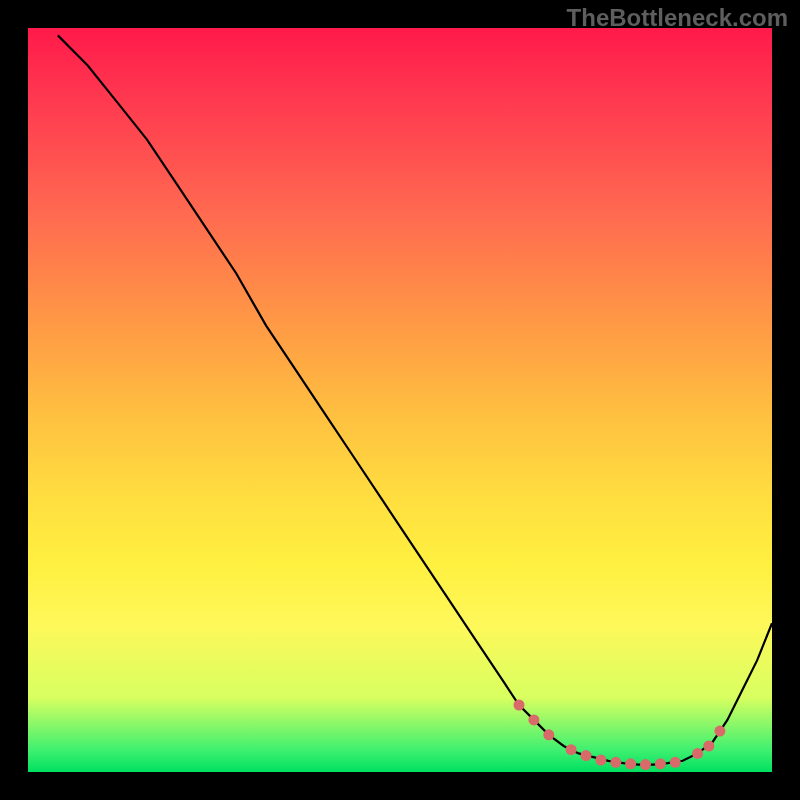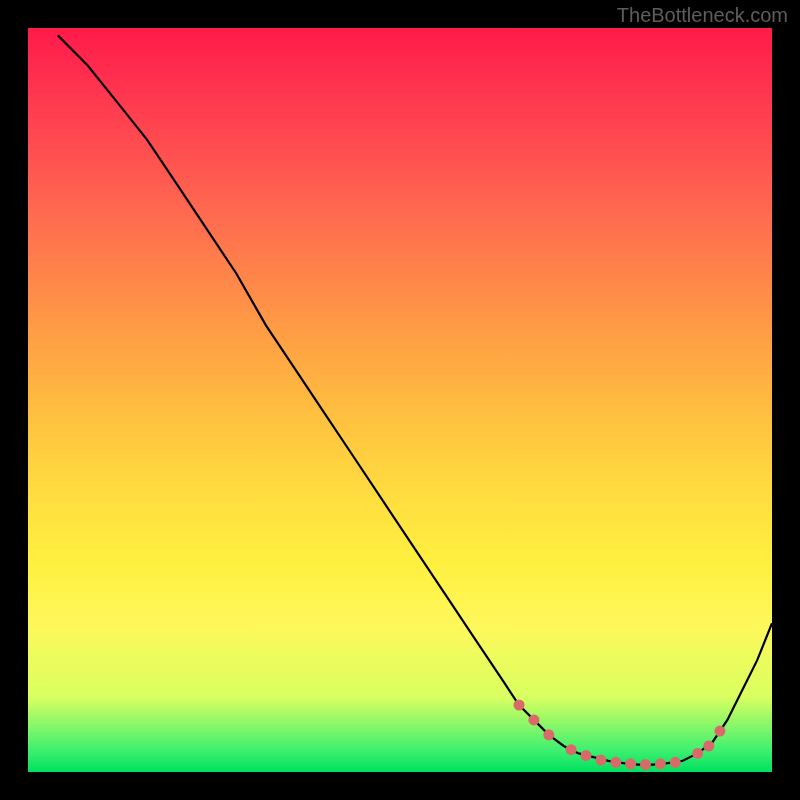--- a/index.html
+++ b/index.html
@@ -8,22 +8,22 @@
     height: 800px;
     background: #000;
     position: relative;
     font-family: Arial, sans-serif;
   }
   .watermark {
     position: absolute;
     top: 4px;
     right: 12px;
     color: #5e5e5e;
-    font-size: 20px;
-    font-weight: 400;
+    font-size: 24px;
+    font-weight: 700;
     z-index: 10;
   }
   .plot-area {
     position: absolute;
     top: 28px;
     left: 28px;
     width: 744px;
     height: 744px;
     background: linear-gradient(to bottom,
       #ff1a4a 0%,

